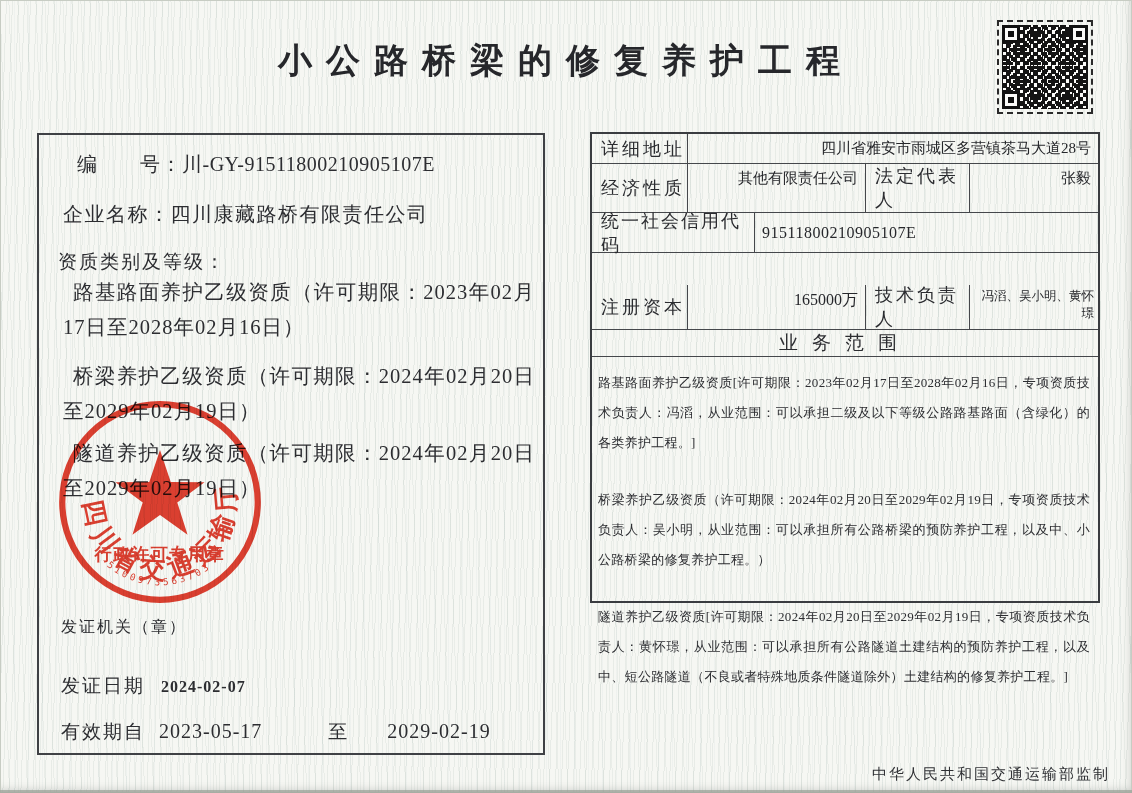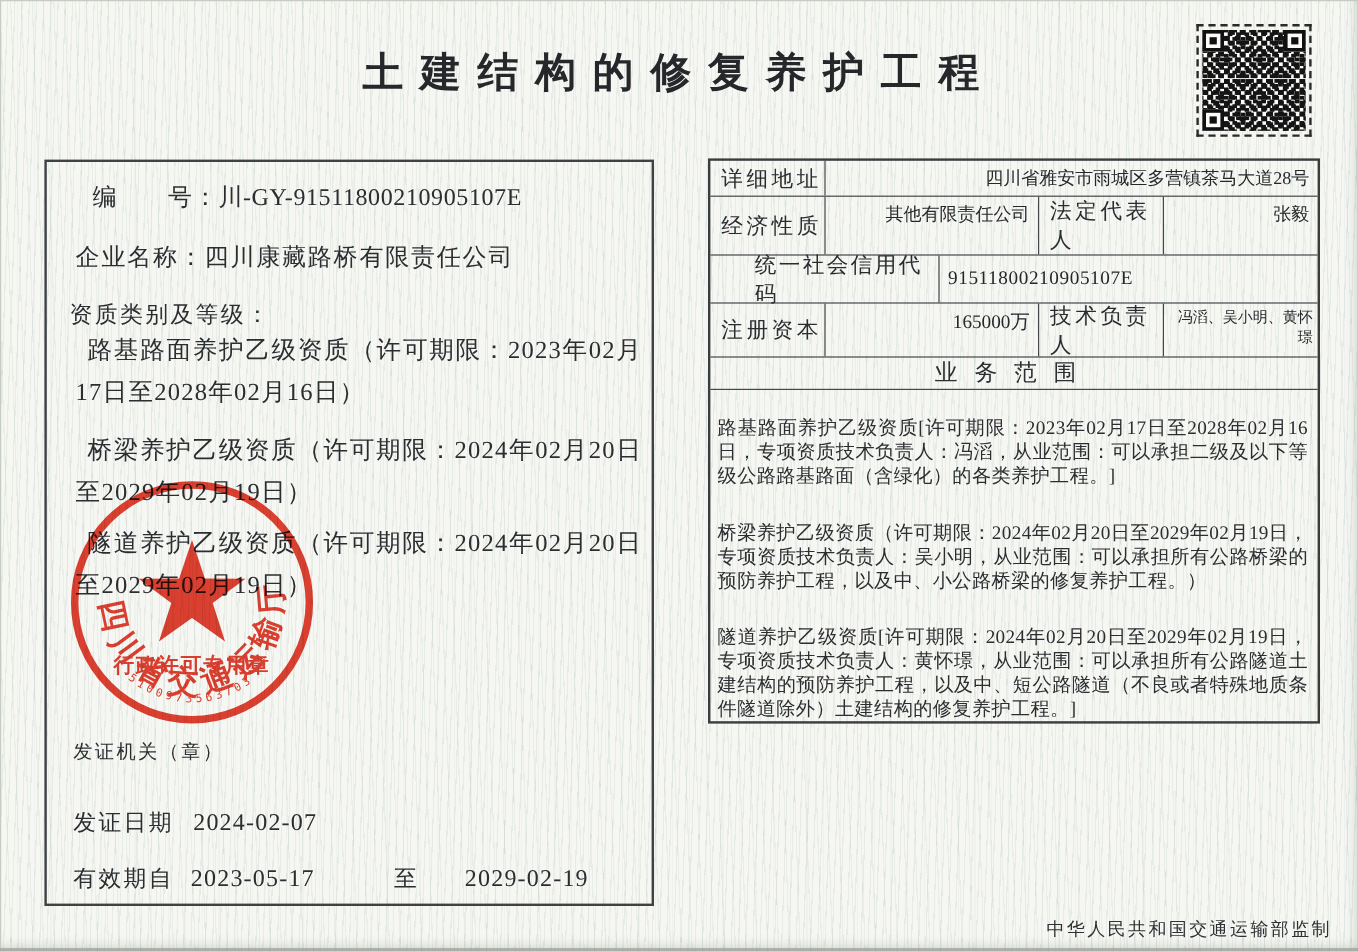--- a/index.html
+++ b/index.html
@@ -34,55 +34,55 @@
   .lline{position:absolute;left:0;width:100%;}
   .l-serial{top:16px;left:38px;width:440px;font-size:20px;}
   .l-serial .lab{letter-spacing:1px;}
   .l-serial .val{font-family:"Liberation Serif","DejaVu Serif",serif;letter-spacing:.5px;}
   .l-company{top:66px;left:24px;width:460px;font-size:20px;letter-spacing:1.5px;}
   .l-qualhead{top:114px;left:19px;font-size:19px;letter-spacing:2px;}
   .l-qual{left:24px;width:472px;font-size:20.5px;line-height:35px;letter-spacing:1px;text-indent:10px;text-align:justify;}
   .l-q0{top:140px;} .l-q1{top:224px;} .l-q2{top:301px;}
   .l-issuer{top:482px;left:22px;font-size:16px;letter-spacing:2px;}
   .l-issuedate{top:538px;left:22px;font-size:19px;letter-spacing:2px;}
-  .l-issuedate .val{margin-left:16px;letter-spacing:1px;font-size:20px;}
+  .l-issuedate .val{margin-left:16px;letter-spacing:1px;font-size:16px;font-weight:bold;}
   .l-validity{top:584px;left:22px;font-size:19px;letter-spacing:2px;}
   .l-validity .val{margin-left:14px;letter-spacing:1px;font-size:20px;}
   .l-validity .to{margin-left:66px;}
   .l-validity .val2{margin-left:38px;letter-spacing:1px;font-size:20px;}
   
   .seal{position:absolute;left:56px;top:398px;width:208px;height:208px;
     mix-blend-mode:multiply;opacity:.92;pointer-events:none;}
   
   .right-box{position:absolute;left:590px;top:132px;width:510px;height:471px;
     border:2px solid #3a3c40;box-sizing:border-box;display:flex;flex-direction:column;}
   .trow{display:flex;border-bottom:1px solid #45474b;box-sizing:border-box;}
   .tcell{box-sizing:border-box;border-right:1px solid #45474b;}
   .tcell:last-child{border-right:none;}
   .lab-cell{display:flex;align-items:center;padding-left:9px;font-size:18px;letter-spacing:3px;color:#2b2c30;}
   .val-cell{padding:5px 7px;font-size:15px;color:#26272b;text-align:right;}
-  .r1{height:44px;} .r2{height:50px;} .r3{height:40px;padding-left:28px;} .r4{height:45px;}
+  .r1{height:44px;} .r2{height:50px;} .r3{height:40px;} .r4{height:45px;margin-top:32px;}
   .r5{height:38px;display:flex;align-items:center;justify-content:center;
       font-size:19px;letter-spacing:14px;border-bottom:1px solid #45474b;text-align:center;}
   .r6{flex:1;padding:7px 8px 0 6px;}
   .w96{width:96px;} .w178{width:178px;} .w104{width:104px;} .wrest{flex:1;}
   .w163{width:163px;}
   .uscc-val{display:flex;align-items:center;font-size:16px;letter-spacing:.5px;}
   .cap-val{font-size:16px;}
   .tech-val{font-size:12.5px;line-height:17px;padding:3px 4px;letter-spacing:0;}
-  .r6 p{margin:16px 0 27px 0;font-size:16px;line-height:20px;text-align:justify;letter-spacing:.3px;color:#2c2d31;}
+  .r6 p{margin:4px 0 27px 0;font-size:13px;line-height:30px;text-align:justify;letter-spacing:.3px;color:#2c2d31;}
   
   .footer{position:absolute;top:765px;right:22px;font-size:15px;letter-spacing:2px;color:#2f3034;}
 </style>
 </head>
 <body>
 
 <div class="paper">
 
-  <div class="title">土建结构的修复养护工程</div>
+  <div class="title">小公路桥梁的修复养护工程</div>
 
   <div class="qr">
     <div class="qr-body">
       <div class="finder f-tl"></div>
       <div class="finder f-tr"></div>
       <div class="finder f-bl"></div>
     </div>
   </div>
 
   <div class="left-box">

